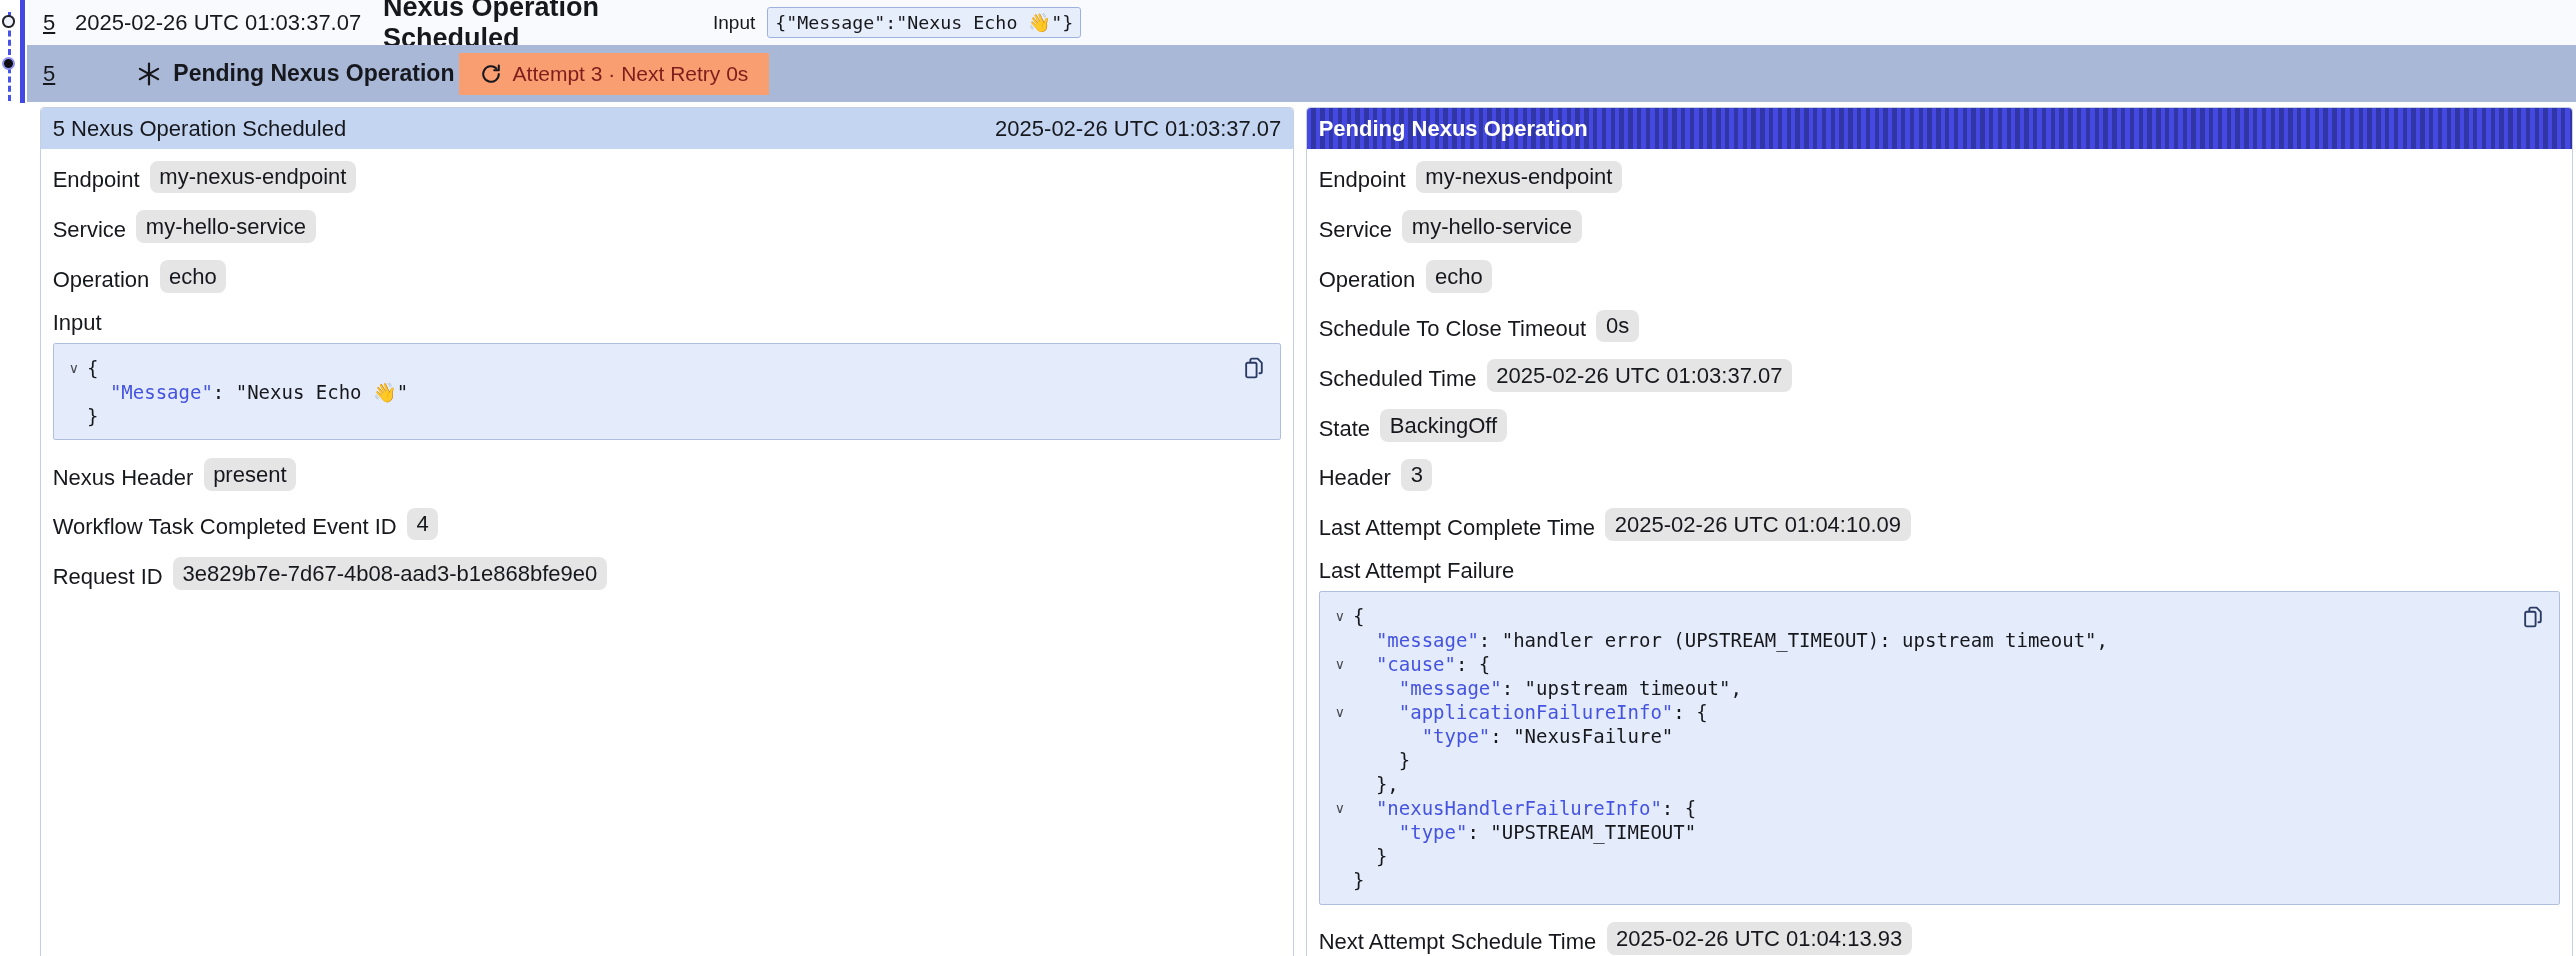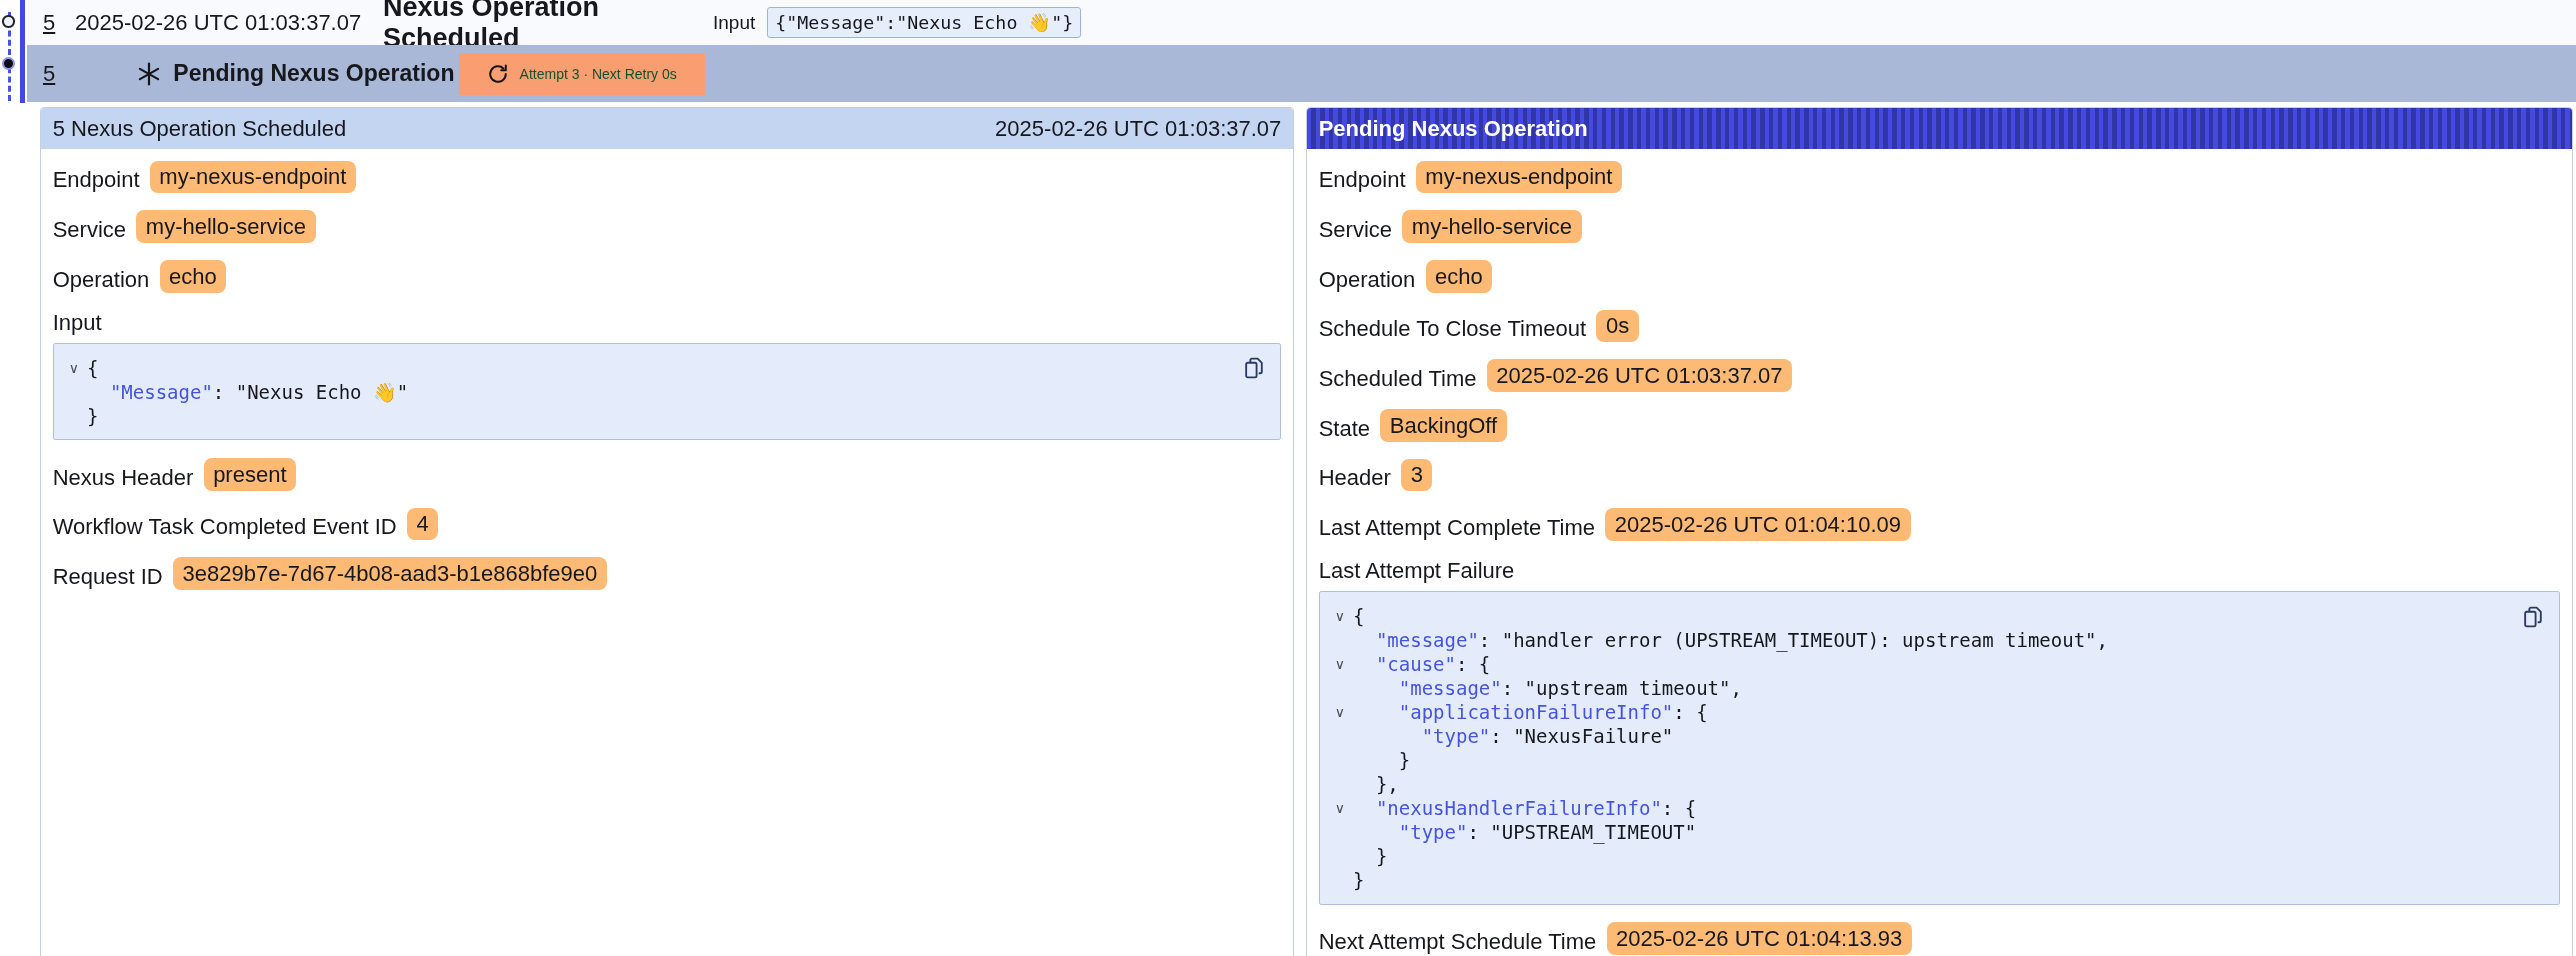--- a/index.html
+++ b/index.html
@@ -23,41 +23,41 @@
   .event-row .einlbl { font-size: 19px; margin-right: 11.7px; }
   .id-link { color: #17181d; text-decoration: underline; cursor: pointer; }
   .inline-code-badge { font-family: "DejaVu Sans Mono", monospace; font-size: 18.3px;
     background: #e7eefb; border: 1.5px solid #9db1de; border-radius: 2.9px; padding: 3.7px 7.3px; }
 
   .pending-row { position: absolute; left: 27px; top: 45px; width: 2549px; height: 57px; background: #a9b8d6;
     display: flex; align-items: center; font-size: 22px; }
   .pending-row .pid { margin-left: 16px; width: 32px; }
   .pending-row .past { margin-left: 60px; width: 28px; height: 28px; display: flex; align-items: center; }
   .pending-row .ptitle { margin-left: 10.3px; width: 286px; font-weight: 700; font-size: 23px; }
-  .retry-badge { display: flex; align-items: center; gap: 10.3px; height: 42px; padding: 0 28px;
-    background: #f99e71; color: #14532d; font-size: 14px; }
+  .retry-badge { display: flex; align-items: center; gap: 10.3px; height: 42px; padding: 0 21px;
+    background: #f99e71; color: #7f1d1d; font-size: 21px; }
   .retry-badge svg { width: 22px; height: 22px; }
 
   
   .panel { position: absolute; top: 107px; height: 939px; background: #ffffff;
     border: 0.7px solid #c6d0e2; border-bottom: none; border-radius: 4.4px 4.4px 0 0; }
   .panel-left { left: 40px; width: 1254px; }
   .panel-right { left: 1306px; width: 1267px; }
 
   .panel-header { height: 41px; display: flex; align-items: center; justify-content: space-between;
     padding: 0 11.7px; font-size: 22px; border-radius: 3.7px 3.7px 0 0; }
   .panel-left .panel-header { background: #c3d5f1; }
   .panel-right .panel-header { color: #ffffff; font-weight: 700;
     background: repeating-linear-gradient(90deg, #4549e2 0px, #4549e2 4.4px, #3136a6 4.4px, #3136a6 8.8px); }
 
   .panel-body { padding: 11.7px 11.7px 0 11.7px; font-size: 22px; }
 
   .drow { display: flex; align-items: flex-end; min-height: 31px; margin-bottom: 17px; }
   .drow .lbl { margin-right: 10.3px; }
-  .badge { background: #fdba74; border-radius: 8px; padding: 3.7px 9.5px; display: inline-block; line-height: 1.15; }
+  .badge { background: #e5e5e5; border-radius: 8px; padding: 3.7px 9.5px; display: inline-block; line-height: 1.15; }
   .sec-label { min-height: 26px; margin-bottom: 7.3px; display: flex; align-items: center; }
   .ep-link { color: #17181d; text-decoration: underline; cursor: pointer; }
 
   
   .codeblock { position: relative; background: #e4ecfb; border: 0.7px solid #b0bedd; border-radius: 2.2px;
     padding: 11.7px 59px 11.7px 7.3px; font-family: "DejaVu Sans Mono", monospace; font-size: 19px;
     line-height: 24px; color: #17181d; margin-bottom: 17.6px; }
   .cl { display: flex; white-space: pre; }
   .gutter { width: 26px; flex: none; font-family: "Liberation Sans", sans-serif; font-size: 14px;
     color: #4b4d55; display: flex; align-items: center; justify-content: center; cursor: pointer; }

